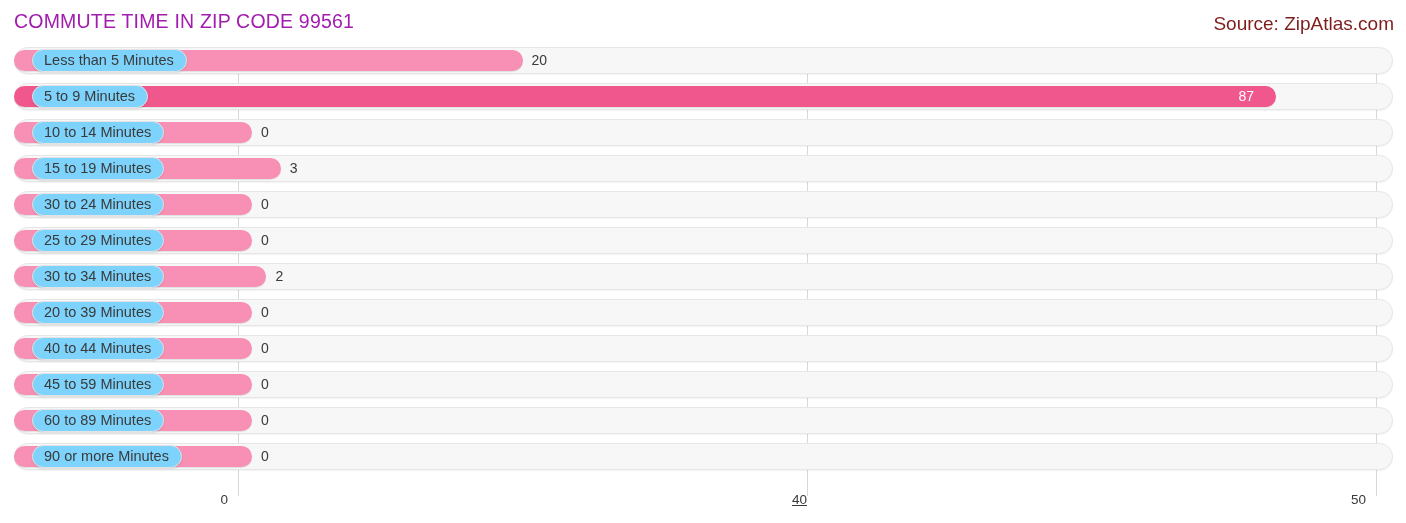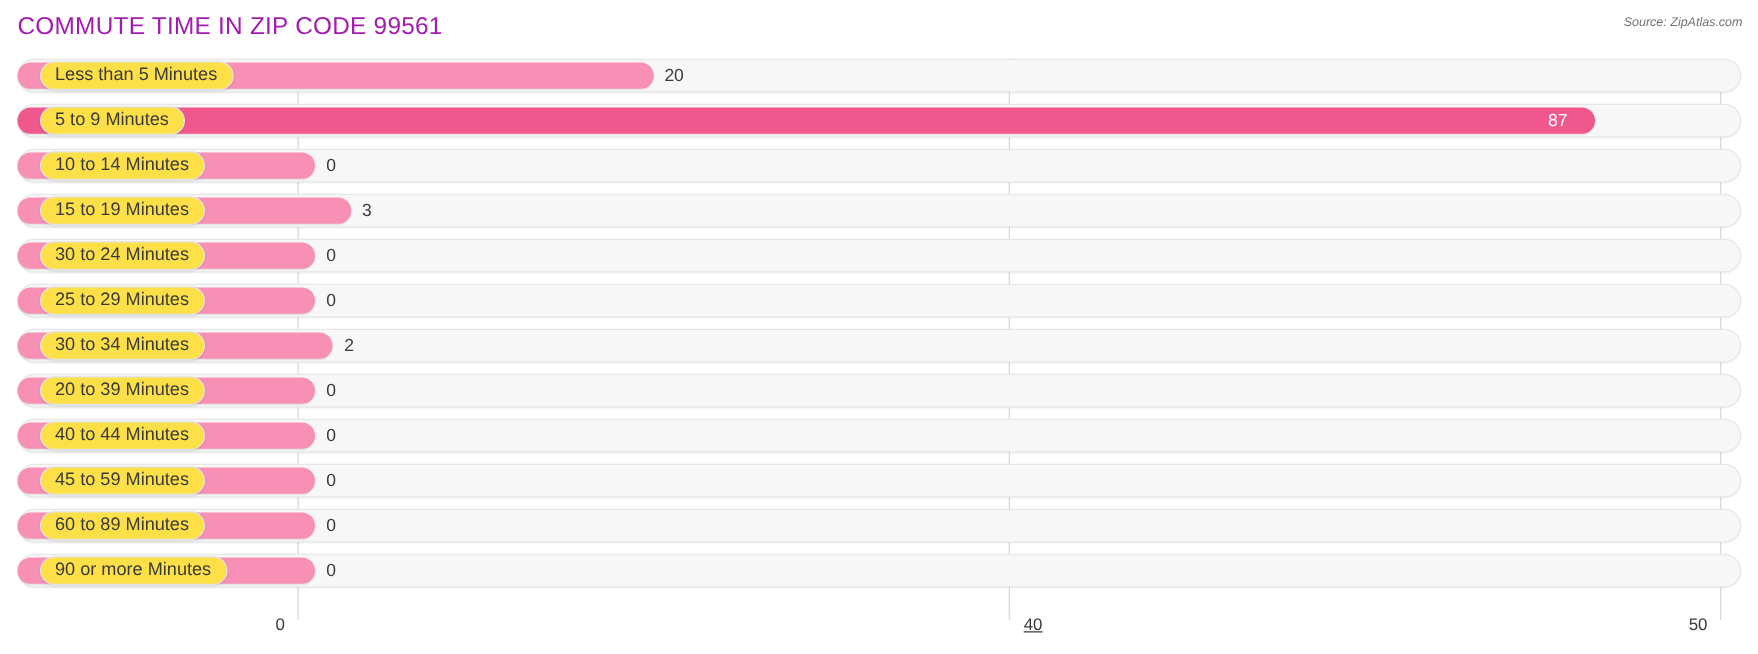--- a/index.html
+++ b/index.html
@@ -28,23 +28,22 @@
     top: 10px;
     font-size: 19.5px;
     color: #a21caf;
     letter-spacing: 0.2px;
     white-space: nowrap;
   }
   .chart-source {
     position: absolute;
     right: 12px;
     top: 13px;
-    font-size: 10px;
-    font-style: italic;
-    color: #737373;
+    font-size: 19px;
+    color: #7f1d1d;
     white-space: nowrap;
   }
 
   
   .plot {
     position: absolute;
     left: 0;
     top: 47px;
     width: 1406px;
     height: 440px;
@@ -100,21 +99,21 @@
     border-radius: 11px;
     box-shadow: 0 1px 1px rgba(0,0,0,0.09);
   }
 
   
   .label-pill {
     position: absolute;
     left: 32px;
     top: 2px;
     height: 23px;
-    background: #fde047;
+    background: #7dd3fc;
     border: 1px solid #e3e3e3;
     border-radius: 12px;
     box-sizing: border-box;
     display: flex;
     align-items: center;
     padding: 0 12px 0 11px;
     box-shadow: 0 1px 2px rgba(0,0,0,0.10);
   }
   .label-pill span {
     font-size: 14.5px;
@@ -277,16 +276,16 @@
         </div>
         <div class="value-out" style="left: 261px; color: rgb(58, 58, 58);">0</div>
       </div>
     </div>
 </div>
 
 <div class="axis">
     <div class="tick-line" style="left: 238px; background: rgb(216, 216, 216);"></div>
     <div class="tick-label" style="left: 228px; color: rgb(58, 58, 58);">0</div>
     <div class="tick-line" style="left: 807px; background: rgb(216, 216, 216);"></div>
-    <div class="tick-label" style="left: 834px; color: rgb(58, 58, 58); text-decoration: underline;">40</div>
+    <div class="tick-label" style="left: 807px; color: rgb(58, 58, 58); text-decoration: underline;">40</div>
     <div class="tick-line" style="left: 1376px; background: rgb(216, 216, 216);"></div>
     <div class="tick-label" style="left: 1366px; color: rgb(58, 58, 58);">50</div>
   </div>
 
 </body></html>

